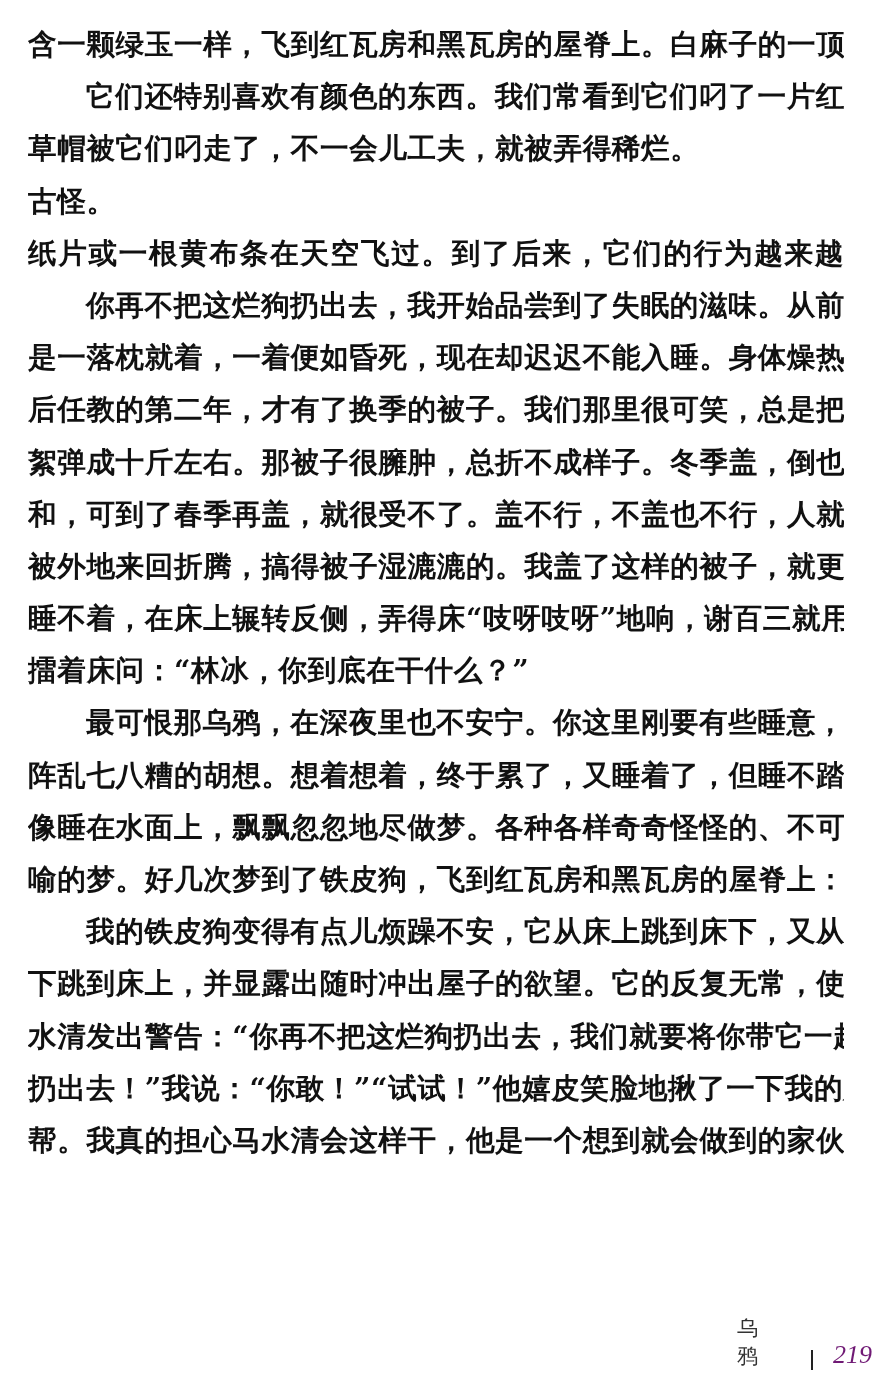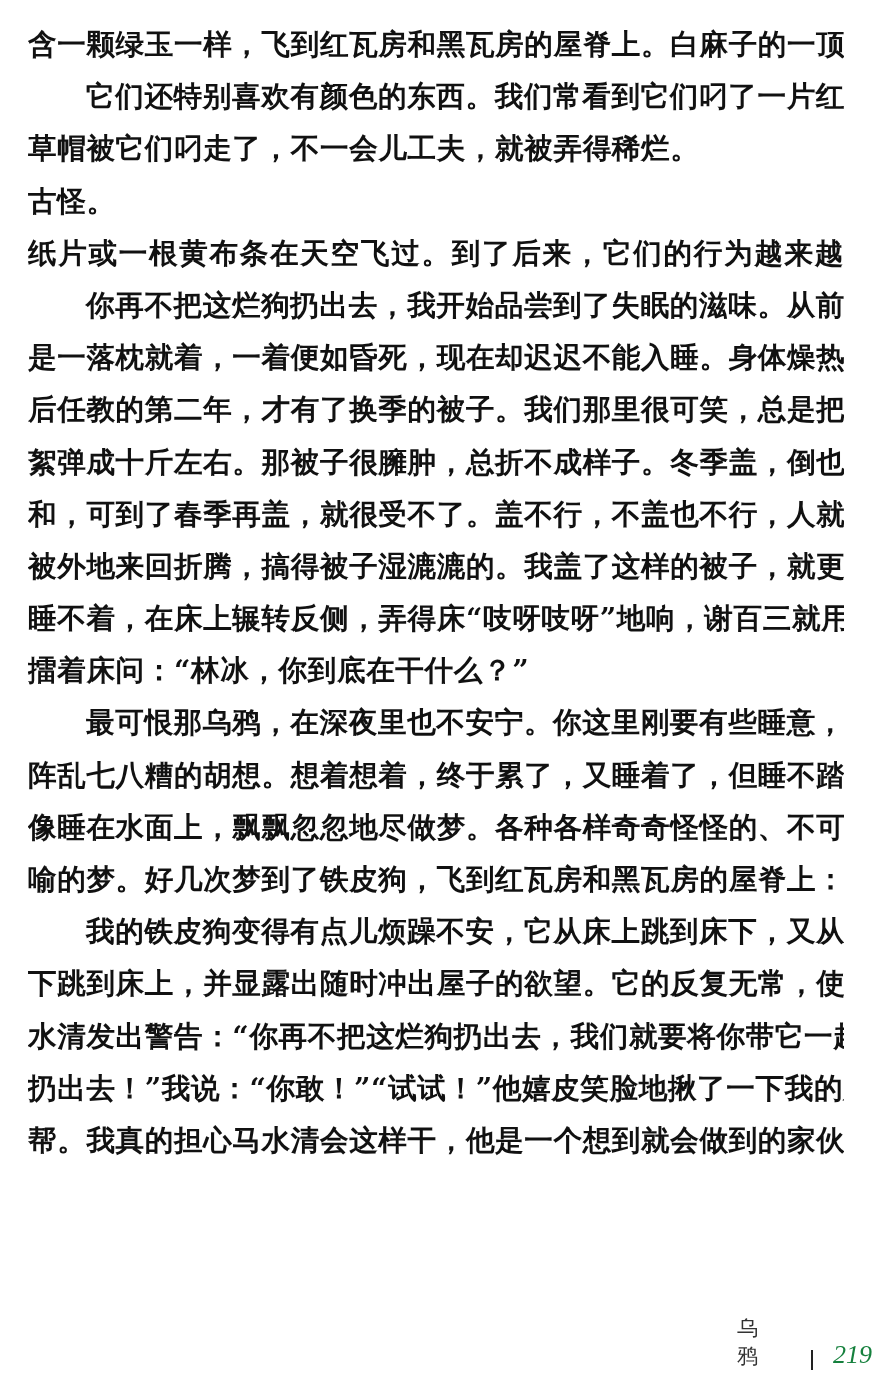--- a/index.html
+++ b/index.html
@@ -59,21 +59,21 @@
     display: inline-block;
     width: 2px;
     height: 20px;
     background: #222;
     margin: 0 20px 0 4px;
   }
   .page-number {
     font-family: "Liberation Serif", "DejaVu Serif", serif;
     font-style: italic;
     font-size: 26px;
-    color: #15803d;
+    color: #701a75;
   }
 </style>
 </head>
 <body>
 
 <div class="page">
   <div class="line">含一颗绿玉一样，飞到红瓦房和黑瓦房的屋脊上。白麻子的一顶</div>
   <div class="line indent">它们还特别喜欢有颜色的东西。我们常看到它们叼了一片红</div>
   <div class="line last">草帽被它们叼走了，不一会儿工夫，就被弄得稀烂。</div>
   <div class="line last">古怪。</div>

